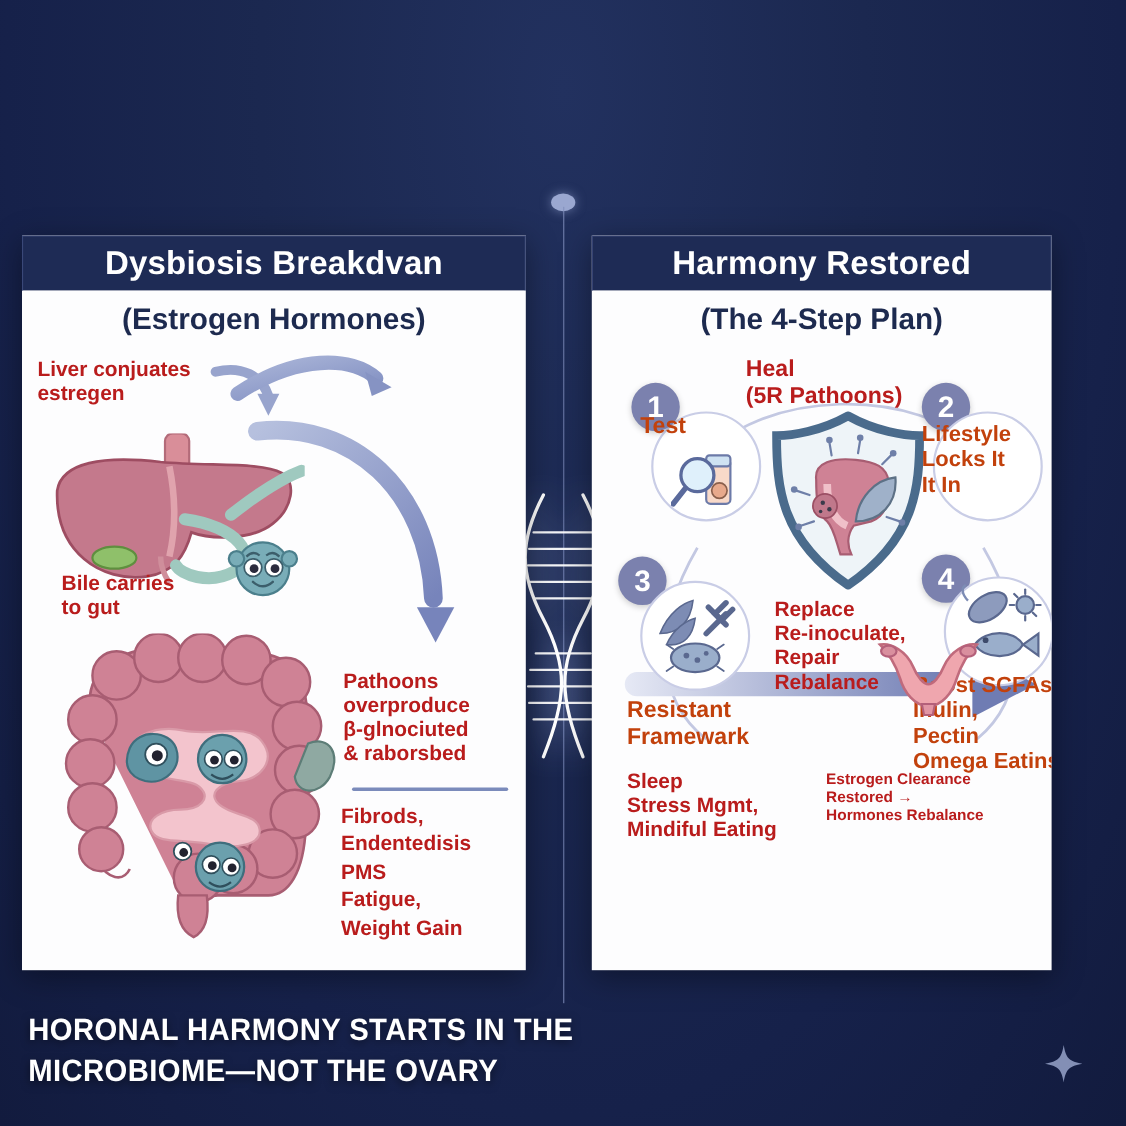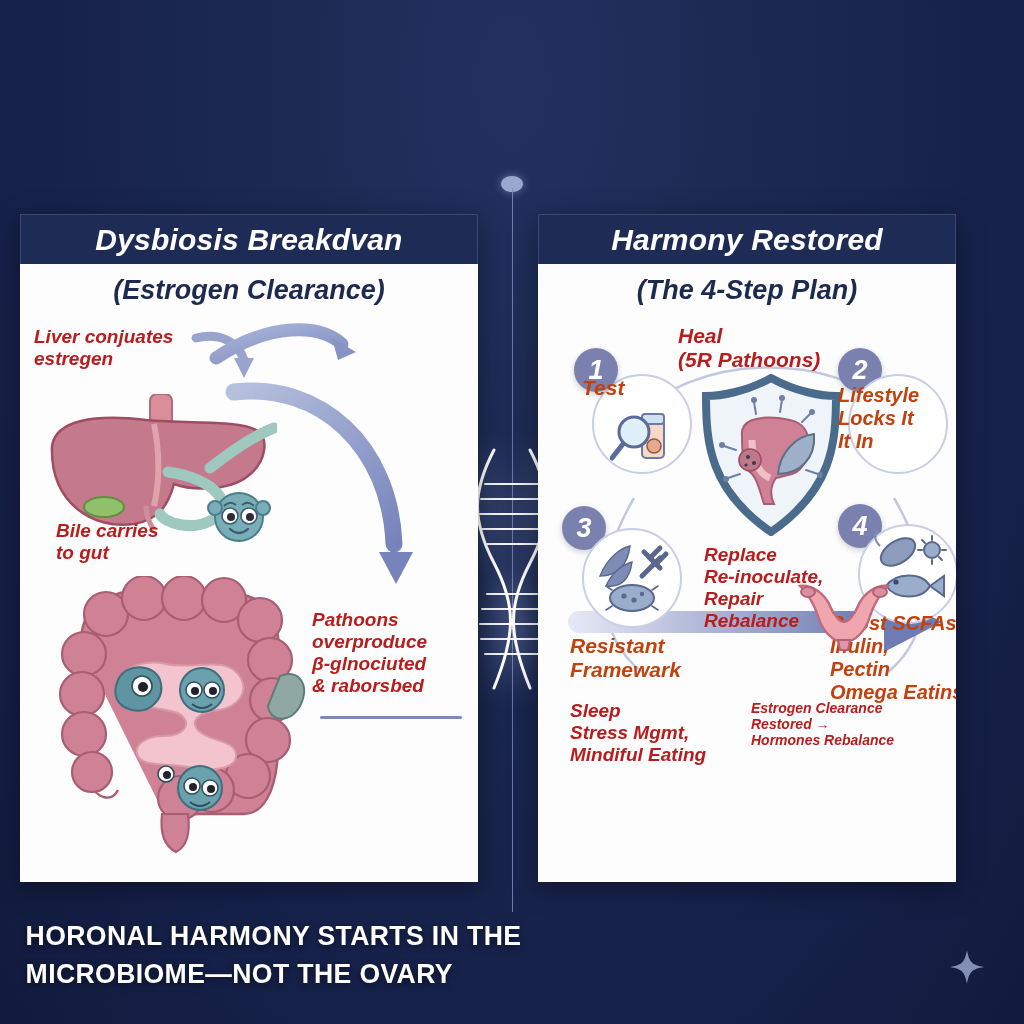--- a/index.html
+++ b/index.html
@@ -31,21 +31,21 @@
   .divider{position:absolute;left:512px;top:176px;bottom:112px;width:0;}
   .div-dot{position:absolute;left:-11px;top:0;width:22px;height:16px;border-radius:50%;
     background:#9aa7d0;box-shadow:0 0 10px rgba(160,175,220,.55);}
   .div-line{position:absolute;left:-0.5px;top:12px;bottom:0;width:1.5px;
     background:linear-gradient(to bottom,#7f8dbb 0%,#6f7dae 40%,#6f7dae 60%,#7f8dbb 100%);opacity:.85;}
   .helix{position:absolute;left:-44px;top:268px;width:88px;height:250px;
     filter:drop-shadow(0 0 14px rgba(180,200,255,.75));}
 
   
   .panel{position:absolute;top:214px;height:668px;background:#fdfdfe;
-    box-shadow:0 6px 26px rgba(0,0,0,.38);overflow:hidden;font-style:italic;}
+    box-shadow:0 6px 26px rgba(0,0,0,.38);overflow:hidden;}
   .panel.left{left:20px;width:458px;}
   .panel.right{left:538px;width:418px;}
   .panel-band{height:50px;background:#1e2b55;border:1px solid #3a4878;border-bottom:none;
     display:flex;align-items:center;justify-content:center;box-sizing:border-box;}
   .panel-band .t{color:#ffffff;font-size:30px;font-weight:bold;letter-spacing:.2px;}
   .panel-sub{height:52px;display:flex;align-items:center;justify-content:center;}
   .panel-sub .t{color:#1d2a4f;font-size:27px;font-weight:bold;}
   .panel-body{position:relative;height:566px;}
 
   
@@ -100,21 +100,21 @@
         <line x1="17" y1="210" x2="71" y2="210"></line>
       </g>
     </svg>
   </div>
 
   <div class="panel left">
     <div class="panel-band">
       <span class="t">Dysbiosis Breakdvan</span>
     </div>
     <div class="panel-sub">
-      <span class="t">(Estrogen Clearance)</span>
+      <span class="t">(Estrogen Hormones)</span>
     </div>
 
     <div class="panel-body">
 
       <svg class="lp-svg" viewBox="0 0 458 566">
         <defs>
           <linearGradient id="ag1" x1="0" y1="0" x2="1" y2="1">
             <stop offset="0" stop-color="#aab5d8"></stop>
               <stop offset="1" stop-color="#7e8cc0"></stop>
           </linearGradient>
@@ -228,20 +228,25 @@
         <circle cx="119" cy="199" r="4" fill="#22222f"></circle>
       </svg>
 
       <div class="cap" style="left:292px;top:282px;width:152px;font-size:19px;white-space:pre-line;margin-top:11px;">Pathoons
 overproduce
 β-glnociuted
 &amp; raborsbed</div>
 
       <div class="rule" style="left:300px;top:400px;width:142px;"></div>
 
+      <div class="cap" style="left:290px;top:414px;width:156px;font-size:19px;white-space:pre-line;line-height:1.34;">Fibrods,
+Endentedisis
+PMS
+Fatigue,
+Weight Gain</div>
     </div>
   </div>
 
   <div class="panel right">
     <div class="panel-band">
       <span class="t">Harmony Restored</span>
     </div>
     <div class="panel-sub">
       <span class="t">(The 4-Step Plan)</span>
     </div>

